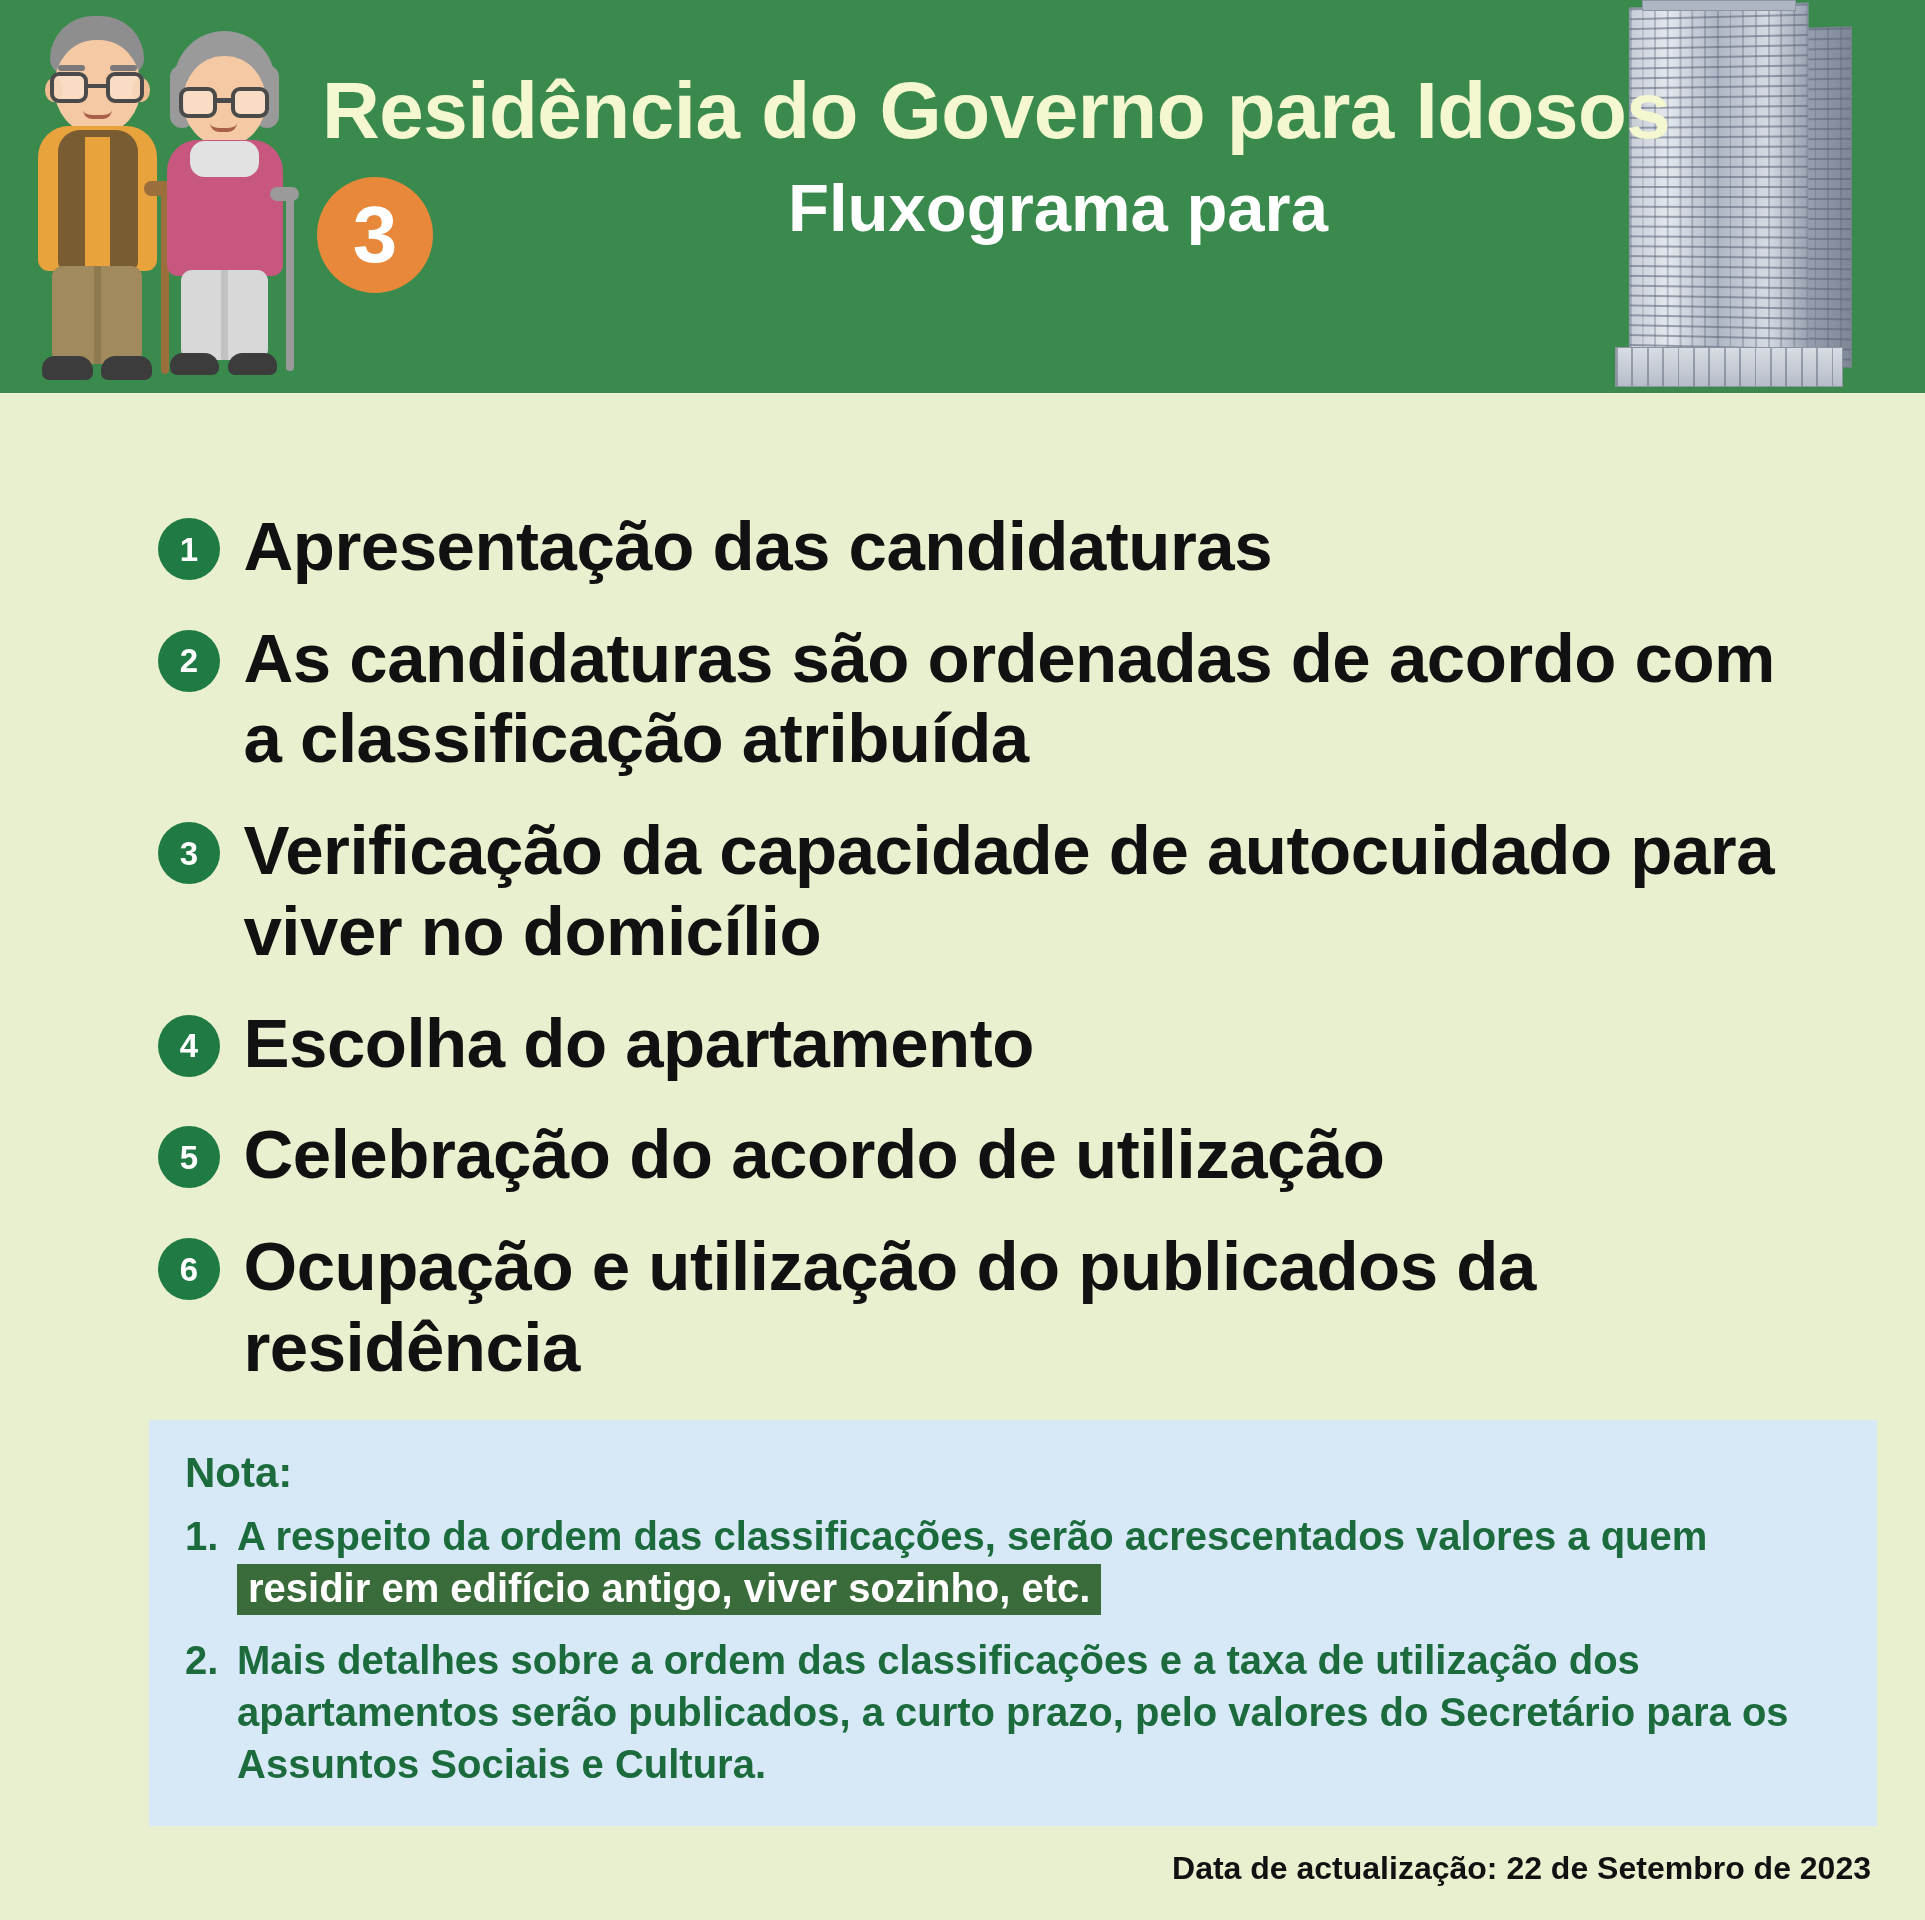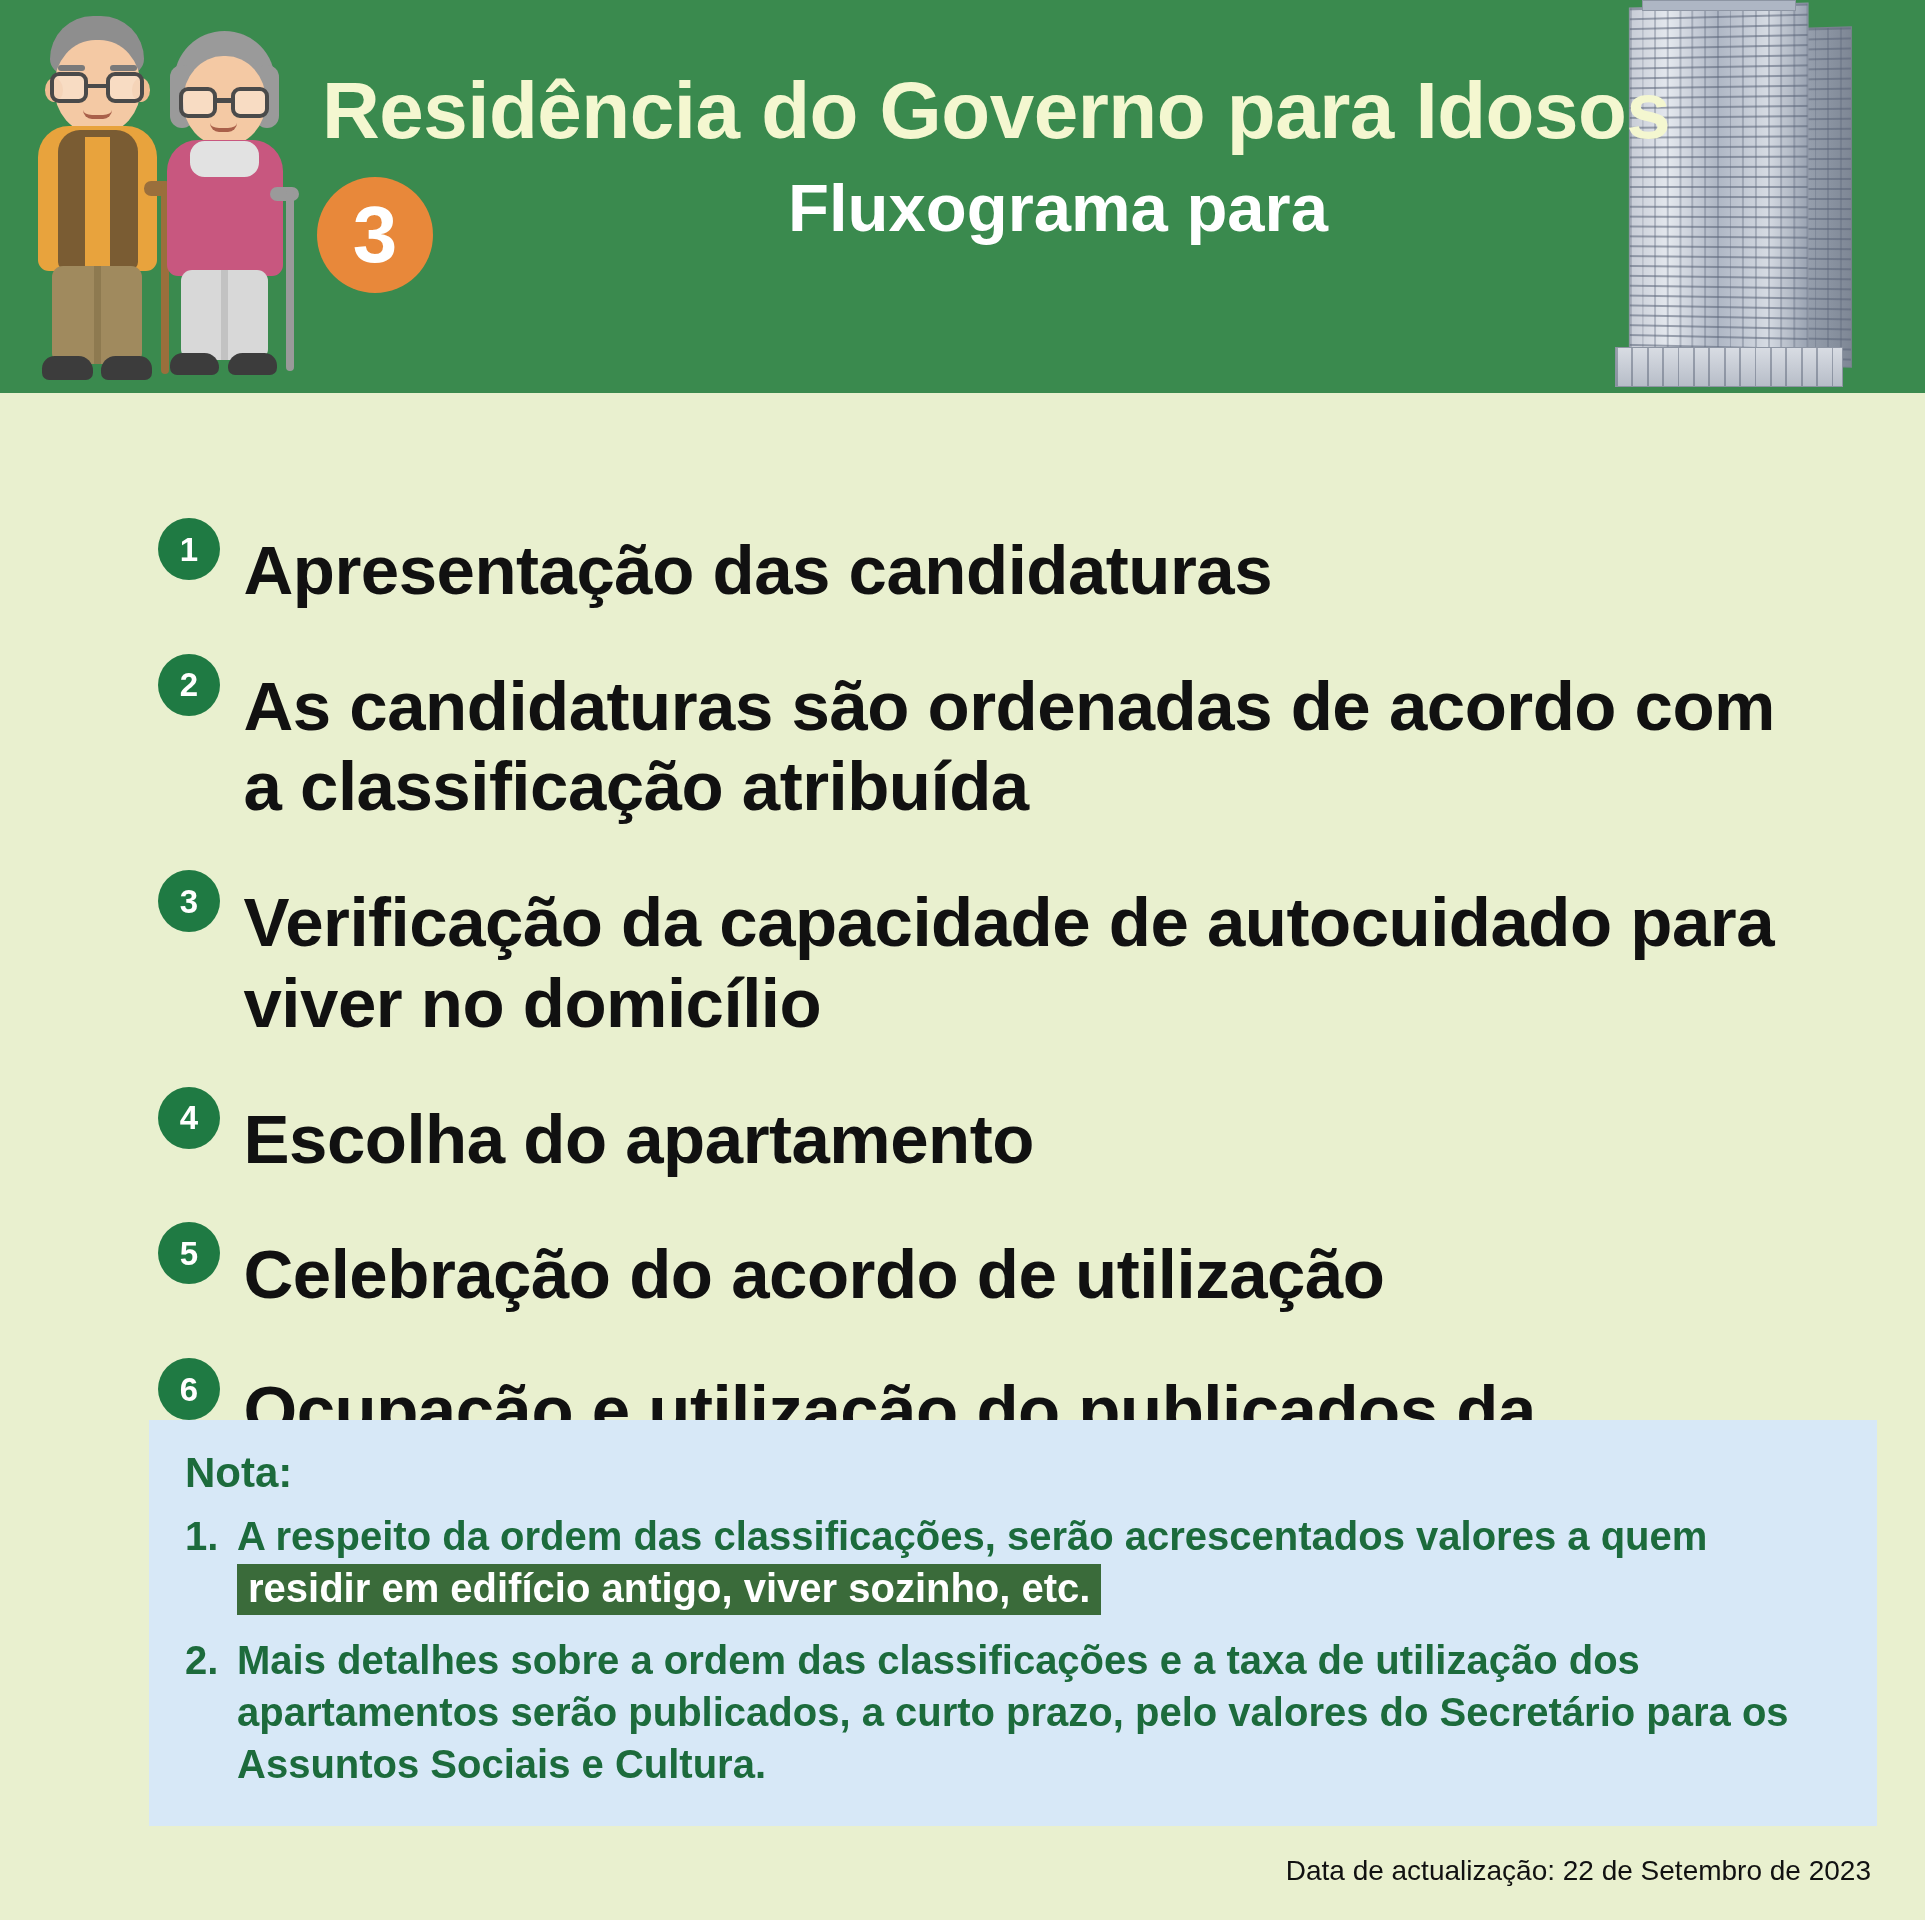--- a/index.html
+++ b/index.html
@@ -217,21 +217,20 @@
     justify-content: center;
     line-height: 1;
   }
   .step-text {
     flex: 1 1 auto;
     color: #111111;
     font-size: 69px;
     font-weight: bold;
     line-height: 1.17;
     letter-spacing: -0.5px;
-    margin-top: 24px;
   }
 
   
   .note-box {
     position: absolute;
     left: 127px;
     top: 1420px;
     width: 1728px;
     background: #d7e8f7;
     padding: 29px 36px 36px 36px;
@@ -263,22 +262,22 @@
     color: #ffffff;
     padding: 1.8px 11px 5.4px 11px;
   }
 
   
   .footer-date {
     position: absolute;
     right: 54px;
     bottom: 33px;
     color: #111111;
-    font-size: 28px;
-    font-weight: normal;
+    font-size: 32px;
+    font-weight: bold;
     text-align: left;
   }
 </style>
 </head>
 <body>
 
 <div id="poster">
 
   <div class="header">
     <div class="header-inner">

